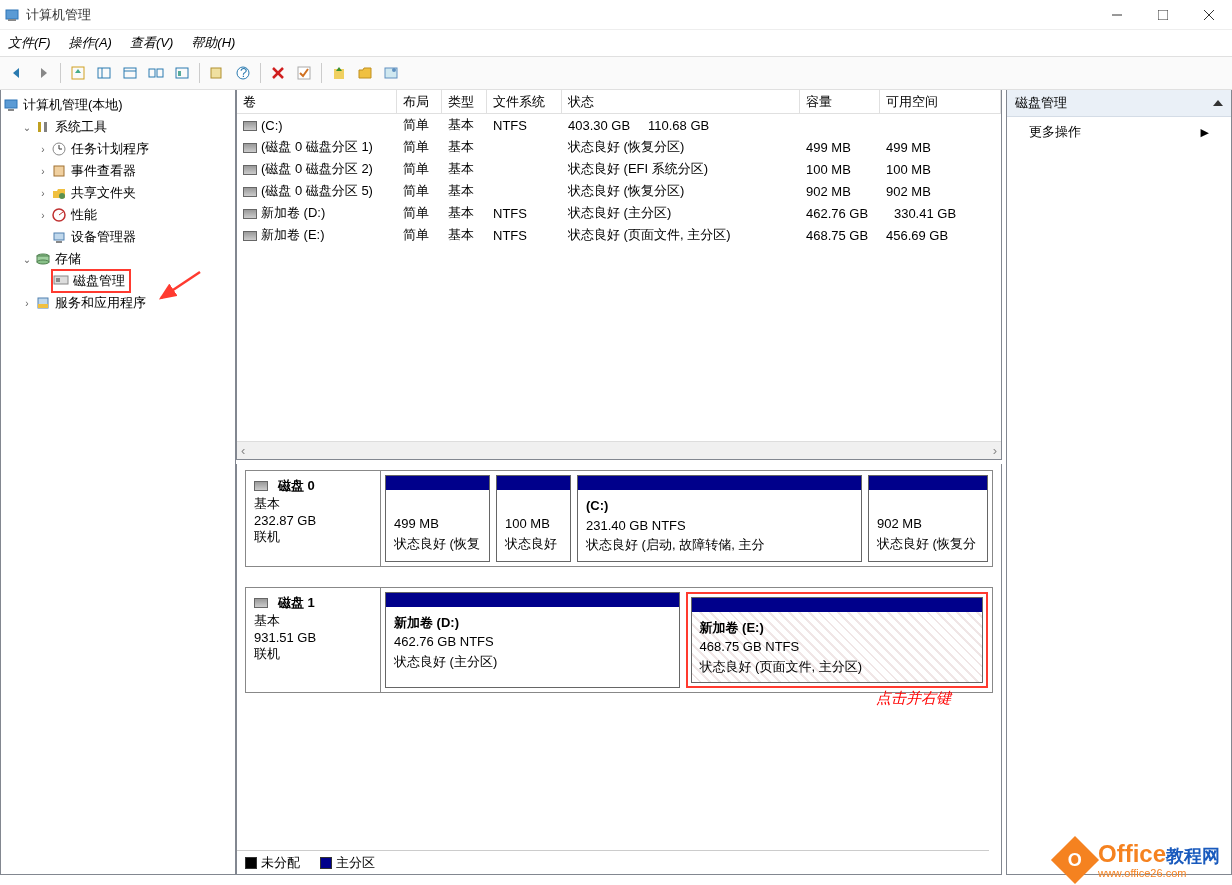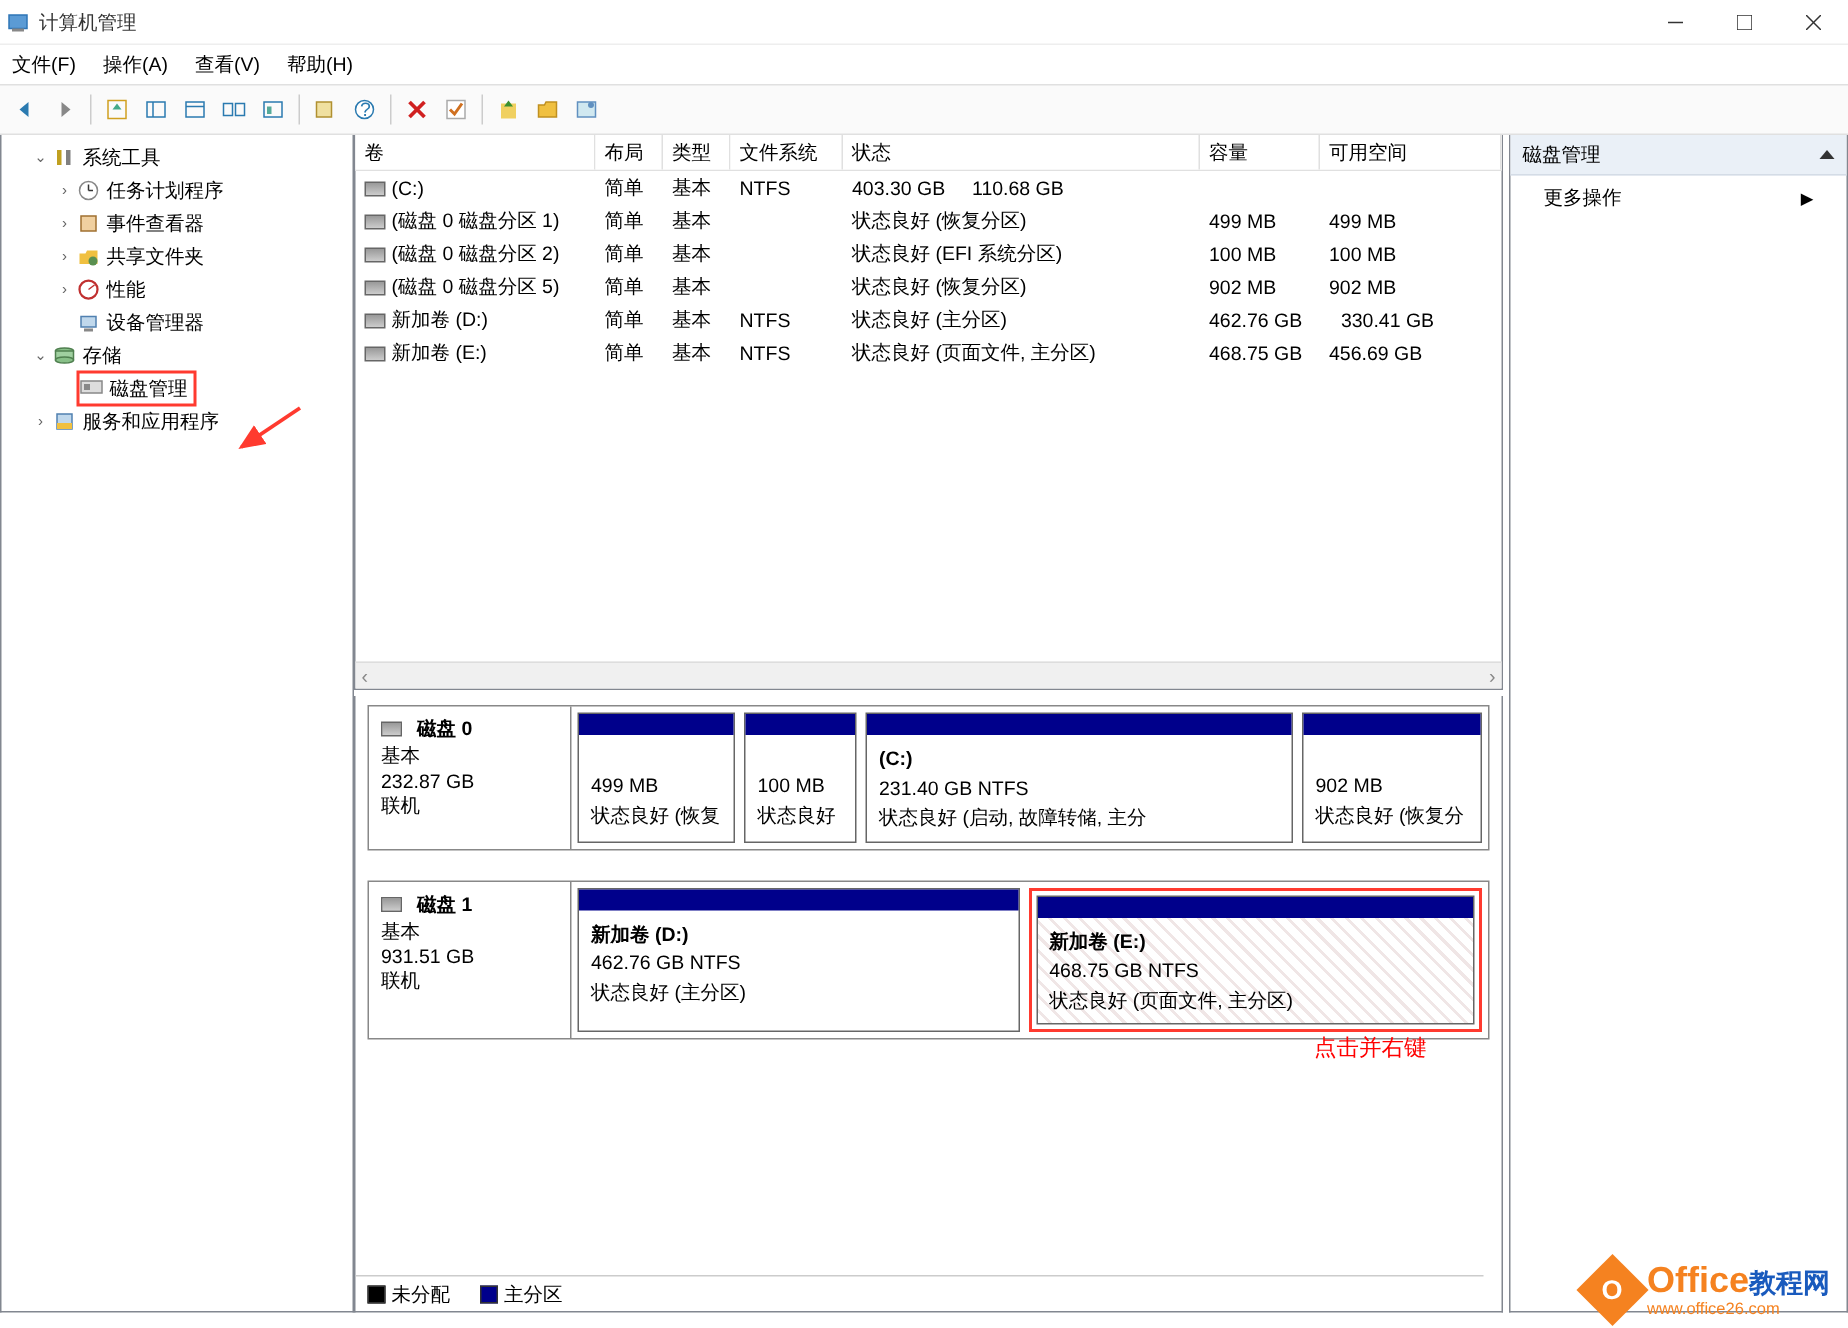--- a/index.html
+++ b/index.html
@@ -6,21 +6,21 @@
 body { width:1232px; height:885px; background:#fff; position:relative; overflow:hidden; }
 
 
 .titlebar { height:30px; display:flex; align-items:center; padding:0 4px; border-bottom:1px solid #eee; }
 .titlebar .appicon { width:16px; height:16px; margin-right:6px; }
 .titlebar .title { flex:0 0 auto; color:#333; }
 .win-buttons { position:absolute; right:0; top:0; display:flex; }
 .win-btn { width:46px; height:30px; display:flex; align-items:center; justify-content:center; color:#555; }
 
 
-.menubar { height:26px; display:flex; align-items:center; padding:0 8px; gap:18px; color:#000; }
+.menubar { height:26px; display:flex; align-items:center; padding:0 8px; gap:18px; color:#000;font-style:italic; }
 .menu-item { cursor:default; }
 
 
 .toolbar { height:34px; display:flex; align-items:center; padding:0 6px; gap:4px; border-top:1px solid #e0e0e0; border-bottom:1px solid #e0e0e0; background:#fafafa; }
 .tbtn { width:22px; height:22px; display:flex; align-items:center; justify-content:center; border:1px solid transparent; }
 .tsep { width:1px; height:20px; background:#ccc; margin:0 2px; }
 
 
 .main { display:flex; height:785px; }
 .tree-pane { width:236px; border:1px solid #828790; border-top:none; padding:4px 2px; overflow:auto; }
@@ -51,21 +51,21 @@
 .disk-block { display:flex; margin-bottom:20px; border:1px solid #888; }
 .disk-info { width:135px; padding:6px 8px; border-right:1px solid #888; }
 .disk-info .name { font-weight:bold; display:flex; align-items:center; gap:6px; }
 .disk-parts { flex:1; display:flex; padding:4px; gap:6px; }
 .part { border:1px solid #666; display:flex; flex-direction:column; }
 .part-stripe { height:14px; background:#00008b; }
 .part-body { padding:6px 8px; font-size:12px; line-height:1.5; flex:1; }
 .part-body b { font-weight:bold; }
 .hatched { background:repeating-linear-gradient(45deg,#fff,#fff 5px,#f0e6e6 5px,#f0e6e6 7px); }
 .redborder { border:2px solid #ff3a2f; padding:3px; }
-.annotation-red { position:absolute; color:#ff0000; font-size:15px; right:50px; top:225px; }
+.annotation-red { position:absolute; color:#ff0000; font-size:15px; right:50px; top:225px;font-style:italic; }
 
 
 .legend { height:24px; border-top:1px solid #ccc; display:flex; align-items:center; gap:14px; padding:0 8px; font-size:12px; }
 .lg-sw { width:12px; height:12px; display:inline-block; border:1px solid #333; margin-right:4px; vertical-align:middle; }
 .lg-black { background:#000; }
 .lg-navy { background:#00008b; }
 
 
 .actions-header { height:24px; padding:4px 8px; border-bottom:1px solid #ccc; font-weight:normal; }
 .actions-section { background:#eaf0f7; padding:4px 8px; border-bottom:1px solid #d4dce6; display:flex; justify-content:space-between; align-items:center; }
@@ -206,20 +206,29 @@
       <svg width="16" height="16">
         <rect x="2" y="3" width="12" height="10" fill="#d0e8f0" stroke="#6090c0"></rect>
         <circle cx="11" cy="5" r="2" fill="#6090c0"></circle>
       </svg>
     </div>
 </div>
 
 <div class="main">
 
   <div class="tree-pane">
+    <div class="tree-node">
+      <span class="tree-icon">
+          <svg width="16" height="16">
+            <rect x="2" y="3" width="12" height="8" fill="#5b9bd5" stroke="#2e75b6"></rect>
+            <rect x="5" y="12" width="6" height="2" fill="#888"></rect>
+          </svg>
+        </span>
+      <span class="tree-label">计算机管理(本地)</span>
+    </div>
     <div class="tree-node indent1">
       <span class="tree-toggle">⌄</span>
       <span class="tree-icon">
           <svg width="16" height="12">
             <rect x="3" y="1" width="3" height="10" fill="#c0a020"></rect>
             <rect x="9" y="1" width="3" height="10" fill="#808080"></rect>
           </svg>
         </span>
       <span class="tree-label">系统工具</span>
     </div>

